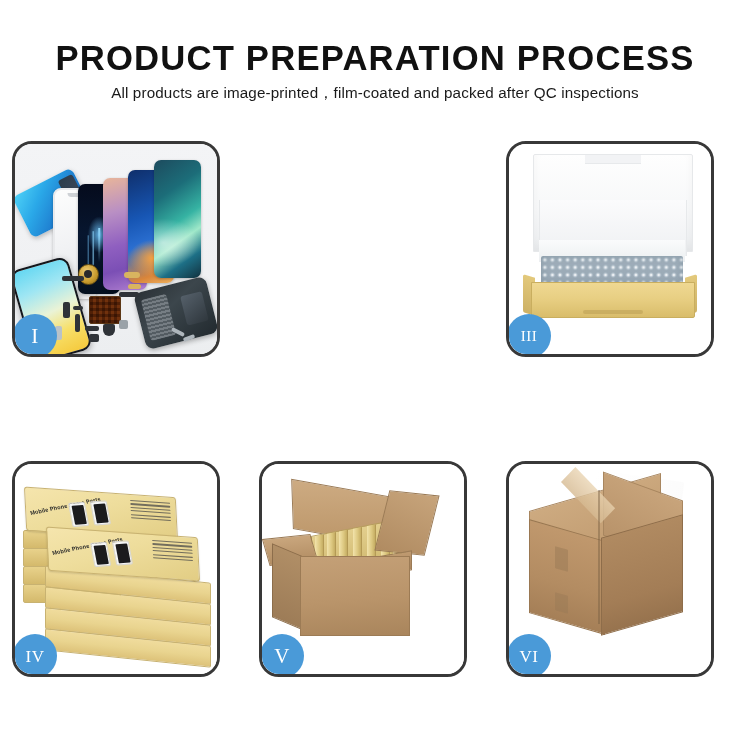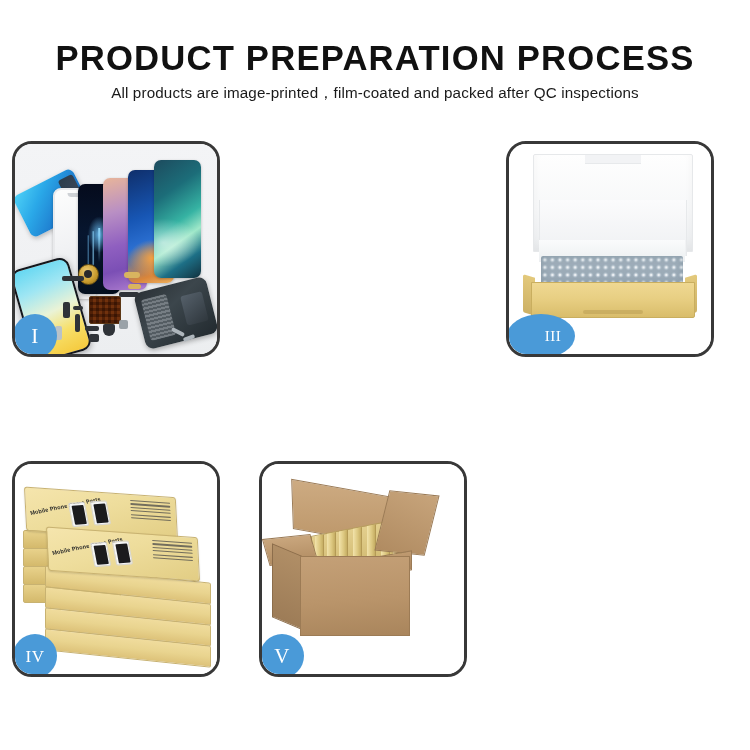--- a/index.html
+++ b/index.html
@@ -46,21 +46,21 @@
   .badge{
     position:absolute;left:-2px;bottom:-4px;
     width:44px;height:44px;border-radius:50%;
     background:#4a9ad8;color:#fff;
     display:flex;align-items:center;justify-content:center;
     font-family:"Liberation Serif","DejaVu Serif",serif;
     font-size:21px;line-height:1;letter-spacing:.5px;
     z-index:40;user-select:none;
   }
   .badge.wide{font-size:17px;}
-  .badge.xwide{font-size:15px;padding-left:24px;}
+  .badge.xwide{font-size:15px;}
 
   
   .p0 .scene{background:linear-gradient(180deg,#f3f4f6 0%,#f0f1f3 58%,#eceef0 100%);}
   .ph{position:absolute;border-radius:7px;overflow:hidden;box-shadow:0 1px 3px rgba(0,0,0,.25);}
   .ph-a{
     left:139px;top:16px;width:47px;height:118px;
     background:
       radial-gradient(ellipse 60px 40px at 20% 70%,rgba(255,255,255,.55),transparent 60%),
       linear-gradient(145deg,#1d4b5e 0%,#1c6d79 28%,#36b3a3 52%,#9fe8c9 66%,#1d6f86 82%,#12323f 100%);
     transform:rotate(0deg);
@@ -473,15 +473,29 @@
         </div>
         <div class="flap flap-right"></div>
         <div class="flap flap-left"></div>
         <div class="cv-left"></div>
         <div class="flap flap-front"></div>
         <div class="cv-body"></div>
       </div>
       <div class="badge">V</div>
     </div>
 
+    <div class="panel p5">
+      <div class="scene">
+        <div class="sc-wrap"></div>
+        <div class="sc-top"></div>
+        <div class="sc-top2"></div>
+        <div class="sc-tape"></div>
+        <div class="sc-left"></div>
+        <div class="sc-right"></div>
+        <div class="sc-seam"></div>
+        <div class="sc-tab1"></div>
+        <div class="sc-tab2"></div>
+      </div>
+      <div class="badge wide">VI</div>
+    </div>
 
   </div>
 </div>
 
 </body></html>

